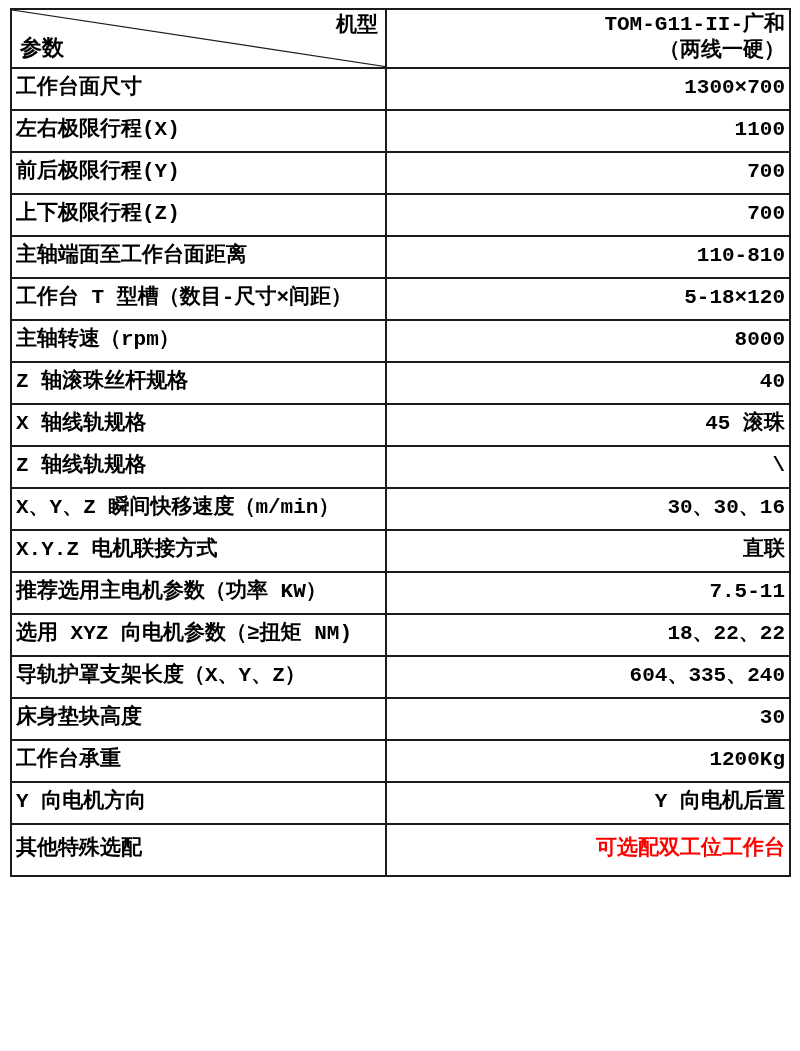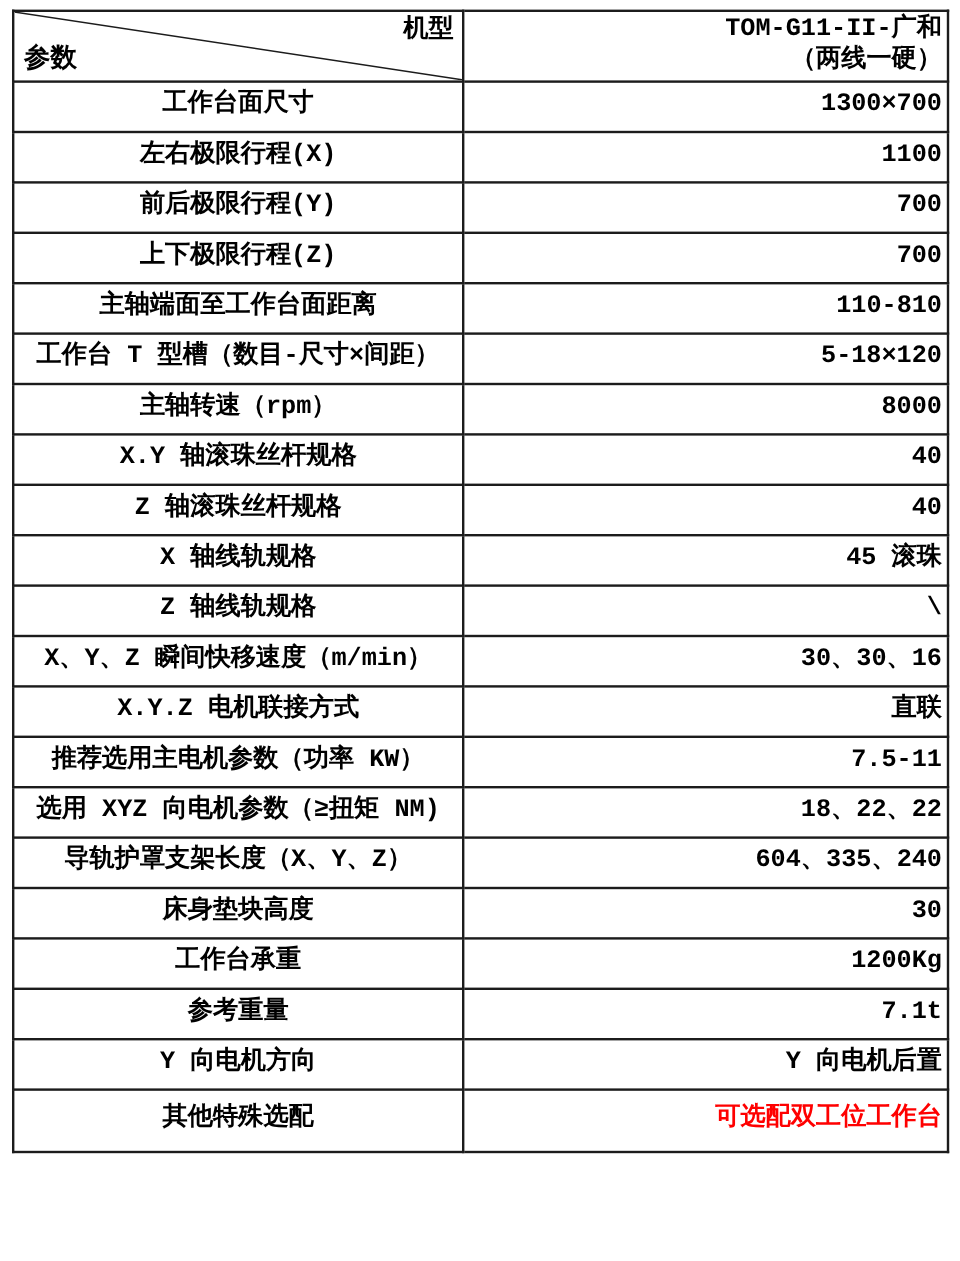--- a/index.html
+++ b/index.html
@@ -49,21 +49,21 @@
     bottom: 3px; left: 8px;
     font-size: 22px;
   }
   .model-cell {
     text-align: center;
     vertical-align: middle;
     height: 52px;
   }
   .model-line { display: block; text-align: right; }
   .label-cell {
-    text-align: center;
+    text-align: left;
     vertical-align: middle;
     padding-left: 8px;
     height: 36px;
   }
   .value-cell {
     text-align: right;
     vertical-align: middle;
     height: 36px;
   }
   tr.last-row .label-cell,
@@ -114,24 +114,20 @@
   </tr>
       <tr>
     <td class="label-cell">工作台 T 型槽（数目-尺寸×间距）</td>
     <td class="value-cell">5-18×120</td>
   </tr>
       <tr>
     <td class="label-cell">主轴转速（rpm）</td>
     <td class="value-cell">8000</td>
   </tr>
       <tr>
-    <td class="label-cell">X.Y 轴滚珠丝杆规格</td>
-    <td class="value-cell">40</td>
-  </tr>
-      <tr>
     <td class="label-cell">Z 轴滚珠丝杆规格</td>
     <td class="value-cell">40</td>
   </tr>
       <tr>
     <td class="label-cell">X 轴线轨规格</td>
     <td class="value-cell">45 滚珠</td>
   </tr>
       <tr>
     <td class="label-cell">Z 轴线轨规格</td>
     <td class="value-cell">\</td>
@@ -158,24 +154,20 @@
   </tr>
       <tr>
     <td class="label-cell">床身垫块高度</td>
     <td class="value-cell">30</td>
   </tr>
       <tr>
     <td class="label-cell">工作台承重</td>
     <td class="value-cell">1200Kg</td>
   </tr>
       <tr>
-    <td class="label-cell">参考重量</td>
-    <td class="value-cell">7.1t</td>
-  </tr>
-      <tr>
     <td class="label-cell">Y 向电机方向</td>
     <td class="value-cell">Y 向电机后置</td>
   </tr>
       <tr class="last-row">
     <td class="label-cell">其他特殊选配</td>
     <td class="value-cell red-value">可选配双工位工作台</td>
   </tr>
     </tbody>
 </table>
 

